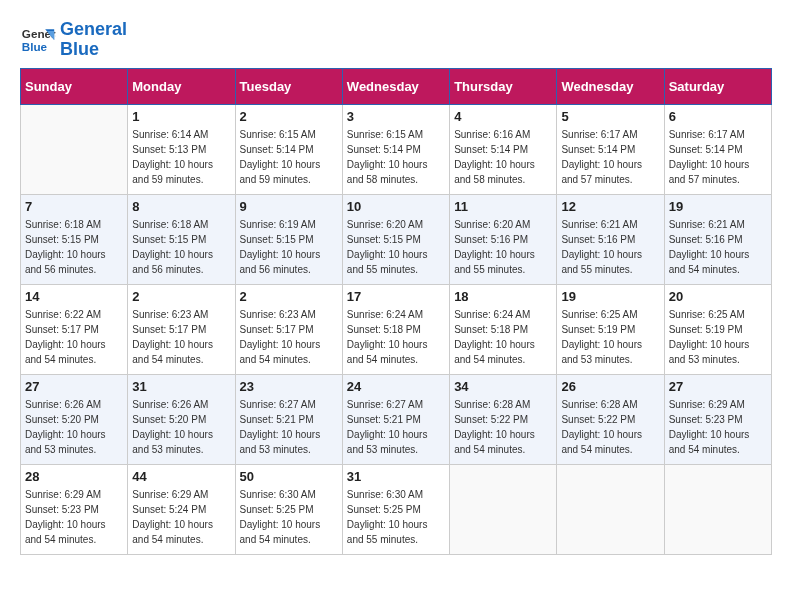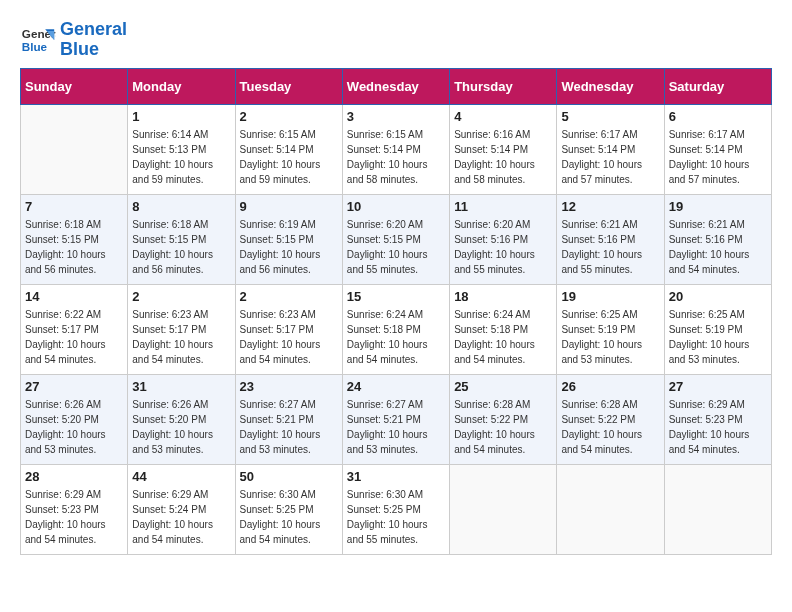--- a/index.html
+++ b/index.html
@@ -183,21 +183,21 @@
         </td>
         <td>
           <div class="day-num">2</div>
           <div class="day-info">Sunrise: 6:23 AM<br>Sunset: 5:17 PM<br>Daylight: 10 hours<br>and 54 minutes.</div>
         </td>
         <td>
           <div class="day-num">2</div>
           <div class="day-info">Sunrise: 6:23 AM<br>Sunset: 5:17 PM<br>Daylight: 10 hours<br>and 54 minutes.</div>
         </td>
         <td>
-          <div class="day-num">15</div>
+          <div class="day-num">17</div>
           <div class="day-info">Sunrise: 6:24 AM<br>Sunset: 5:18 PM<br>Daylight: 10 hours<br>and 54 minutes.</div>
         </td>
         <td>
           <div class="day-num">18</div>
           <div class="day-info">Sunrise: 6:24 AM<br>Sunset: 5:18 PM<br>Daylight: 10 hours<br>and 54 minutes.</div>
         </td>
         <td>
           <div class="day-num">19</div>
           <div class="day-info">Sunrise: 6:25 AM<br>Sunset: 5:19 PM<br>Daylight: 10 hours<br>and 53 minutes.</div>
         </td>
@@ -217,21 +217,21 @@
         </td>
         <td>
           <div class="day-num">23</div>
           <div class="day-info">Sunrise: 6:27 AM<br>Sunset: 5:21 PM<br>Daylight: 10 hours<br>and 53 minutes.</div>
         </td>
         <td>
           <div class="day-num">24</div>
           <div class="day-info">Sunrise: 6:27 AM<br>Sunset: 5:21 PM<br>Daylight: 10 hours<br>and 53 minutes.</div>
         </td>
         <td>
-          <div class="day-num">25</div>
+          <div class="day-num">34</div>
           <div class="day-info">Sunrise: 6:28 AM<br>Sunset: 5:22 PM<br>Daylight: 10 hours<br>and 54 minutes.</div>
         </td>
         <td>
           <div class="day-num">26</div>
           <div class="day-info">Sunrise: 6:28 AM<br>Sunset: 5:22 PM<br>Daylight: 10 hours<br>and 54 minutes.</div>
         </td>
         <td>
           <div class="day-num">27</div>
           <div class="day-info">Sunrise: 6:29 AM<br>Sunset: 5:23 PM<br>Daylight: 10 hours<br>and 54 minutes.</div>
         </td>

